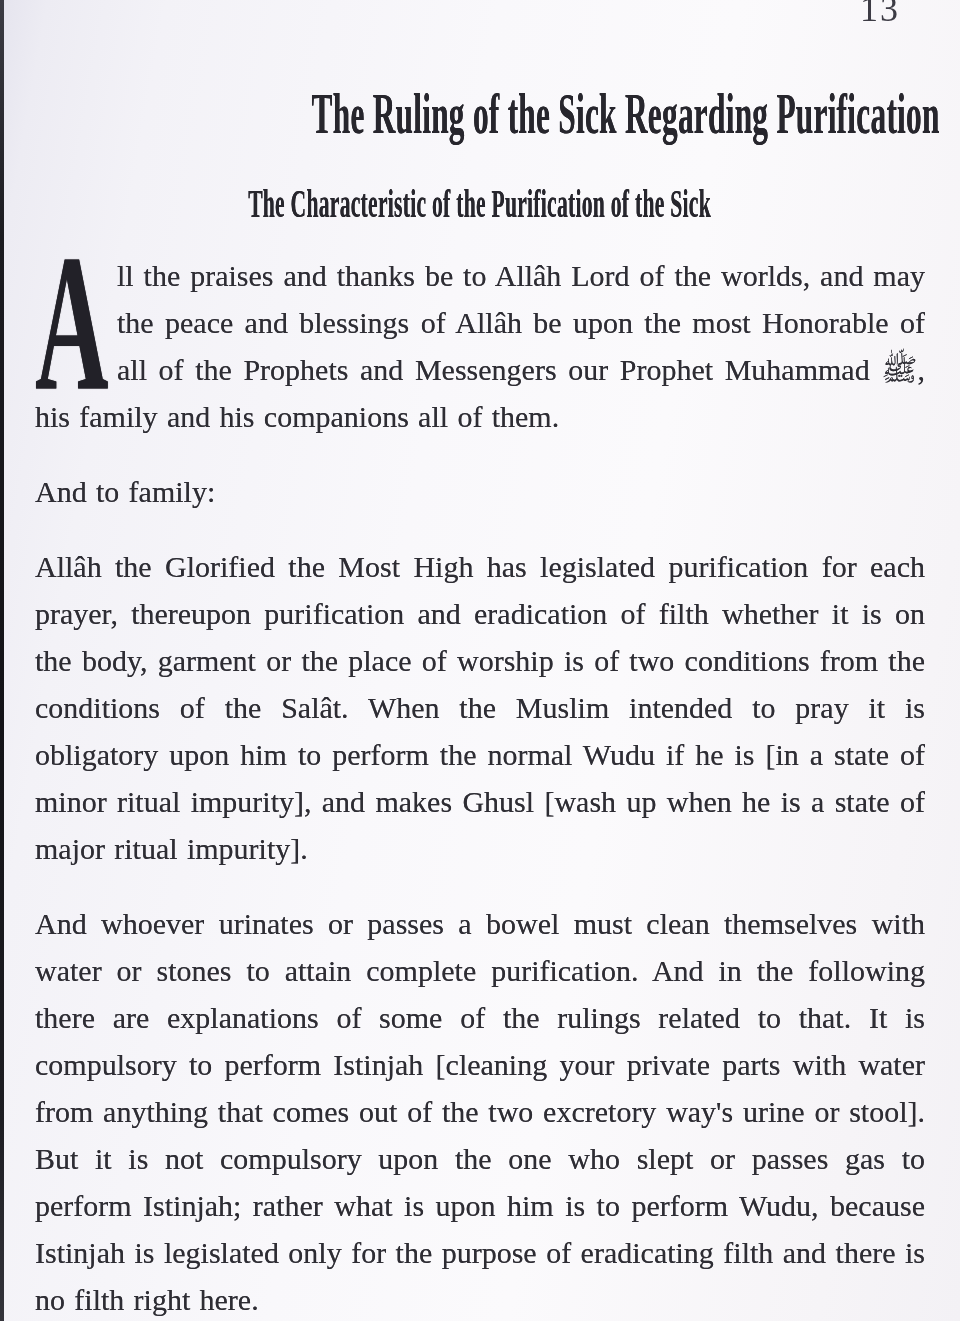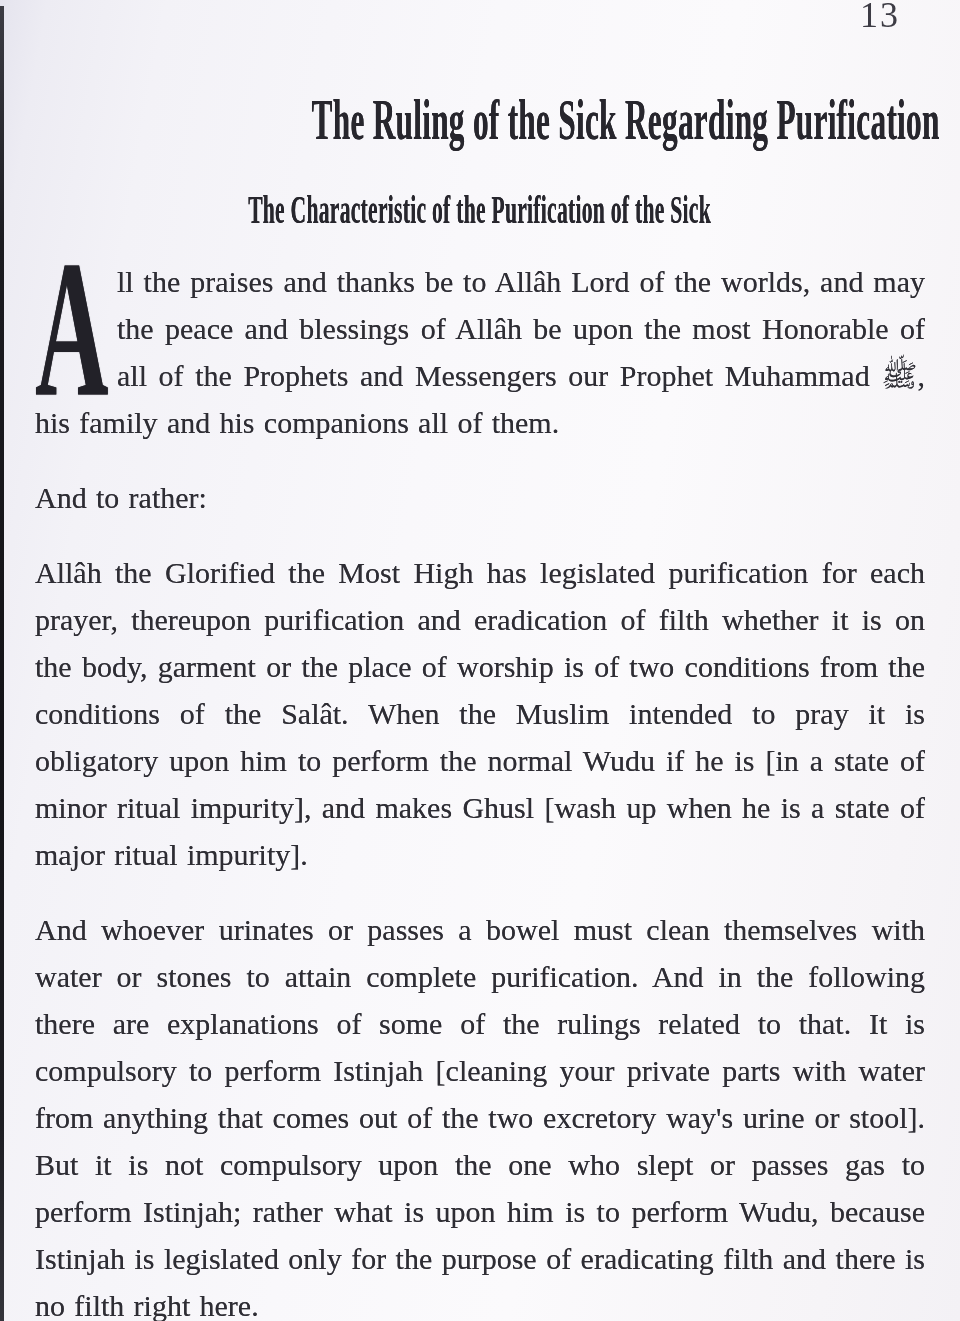--- a/index.html
+++ b/index.html
@@ -13,21 +13,20 @@
     position: relative;
     font-family: "Liberation Serif", serif;
     
     background: linear-gradient(100deg,
       #e5e4ee 0%, #edecf3 4%, #f3f2f7 14%,
       #f9f8fb 42%, #fbfafc 62%, #f6f4f7 88%, #f3f1f5 100%);
   }
   .page {
     position: absolute;
     inset: 0;
-    margin-top: 6px;
   }
   
   .edge-strip {
     position: absolute;
     left: 0; top: 0;
     width: 4px; height: 100%;
     background: linear-gradient(180deg, #3c3c44 0%, #1b1b20 18%, #131317 55%, #1d1d22 85%, #34343b 100%);
   }
   .page-number {
     position: absolute;
@@ -117,21 +116,21 @@
   </h2>
 
   <div class="body-text">
 
     <p>
       <span class="dropcap">
           <span class="dropcap-inner">A</span>
         </span><span>ll the praises and thanks be to Allâh Lord of the worlds, and may the peace and blessings of Allâh be upon the most Honorable of all of the Prophets and Messengers our Prophet Muhammad ﷺ, his family and his companions all of them.</span>
     </p>
 
-    <p>And to rather:</p>
+    <p>And to family:</p>
 
     <p>Allâh the Glorified the Most High has legislated purification for each prayer, thereupon purification and eradication of filth whether it is on the body, garment or the place of worship is of two conditions from the conditions of the Salât. When the Muslim intended to pray it is obligatory upon him to perform the normal Wudu if he is [in a state of minor ritual impurity], and makes Ghusl [wash up when he is a state of major ritual impurity].</p>
 
     <p>And whoever urinates or passes a bowel must clean themselves with water or stones to attain complete purification. And in the following there are explanations of some of the rulings related to that. It is compulsory to perform Istinjah [cleaning your private parts with water from anything that comes out of the two excretory way's urine or stool]. But it is not compulsory upon the one who slept or passes gas to perform Istinjah; rather what is upon him is to perform Wudu, because Istinjah is legislated only for the purpose of eradicating filth and there is no filth right here.</p>
 
   </div>
 
 </div>
 
 </body></html>

